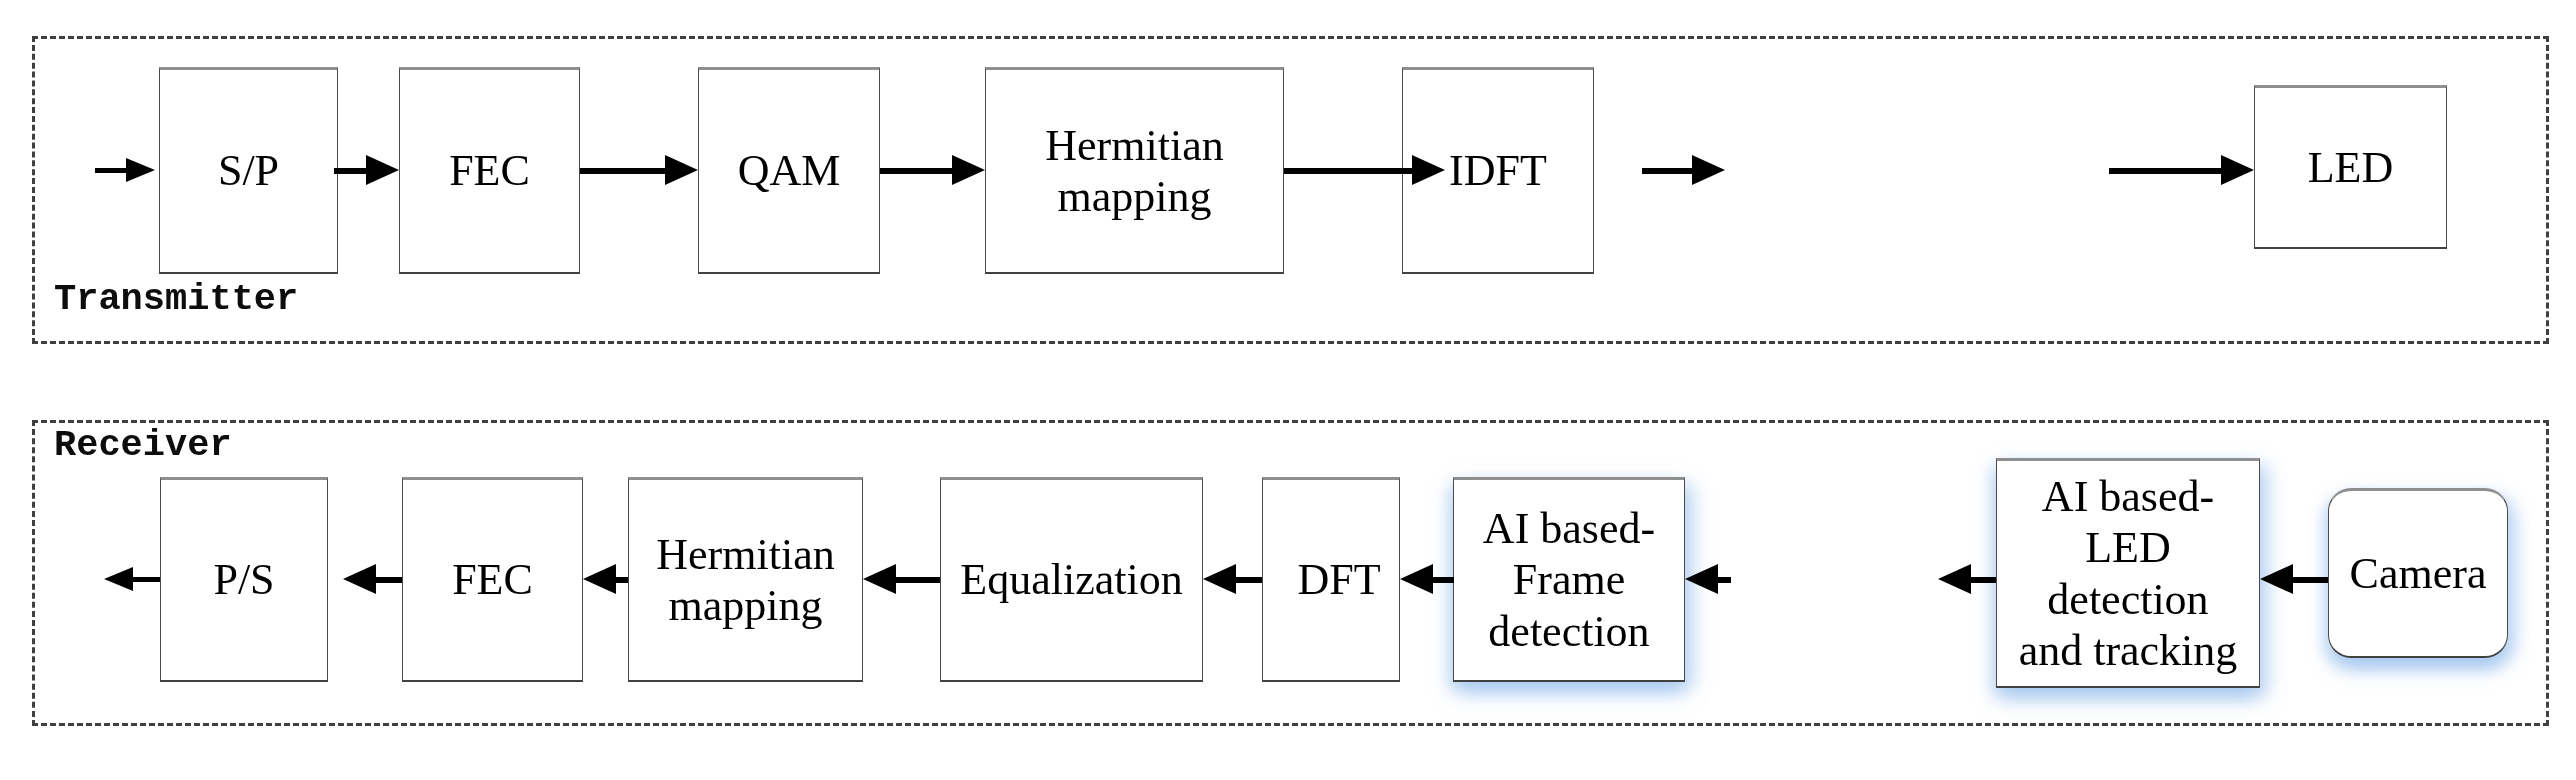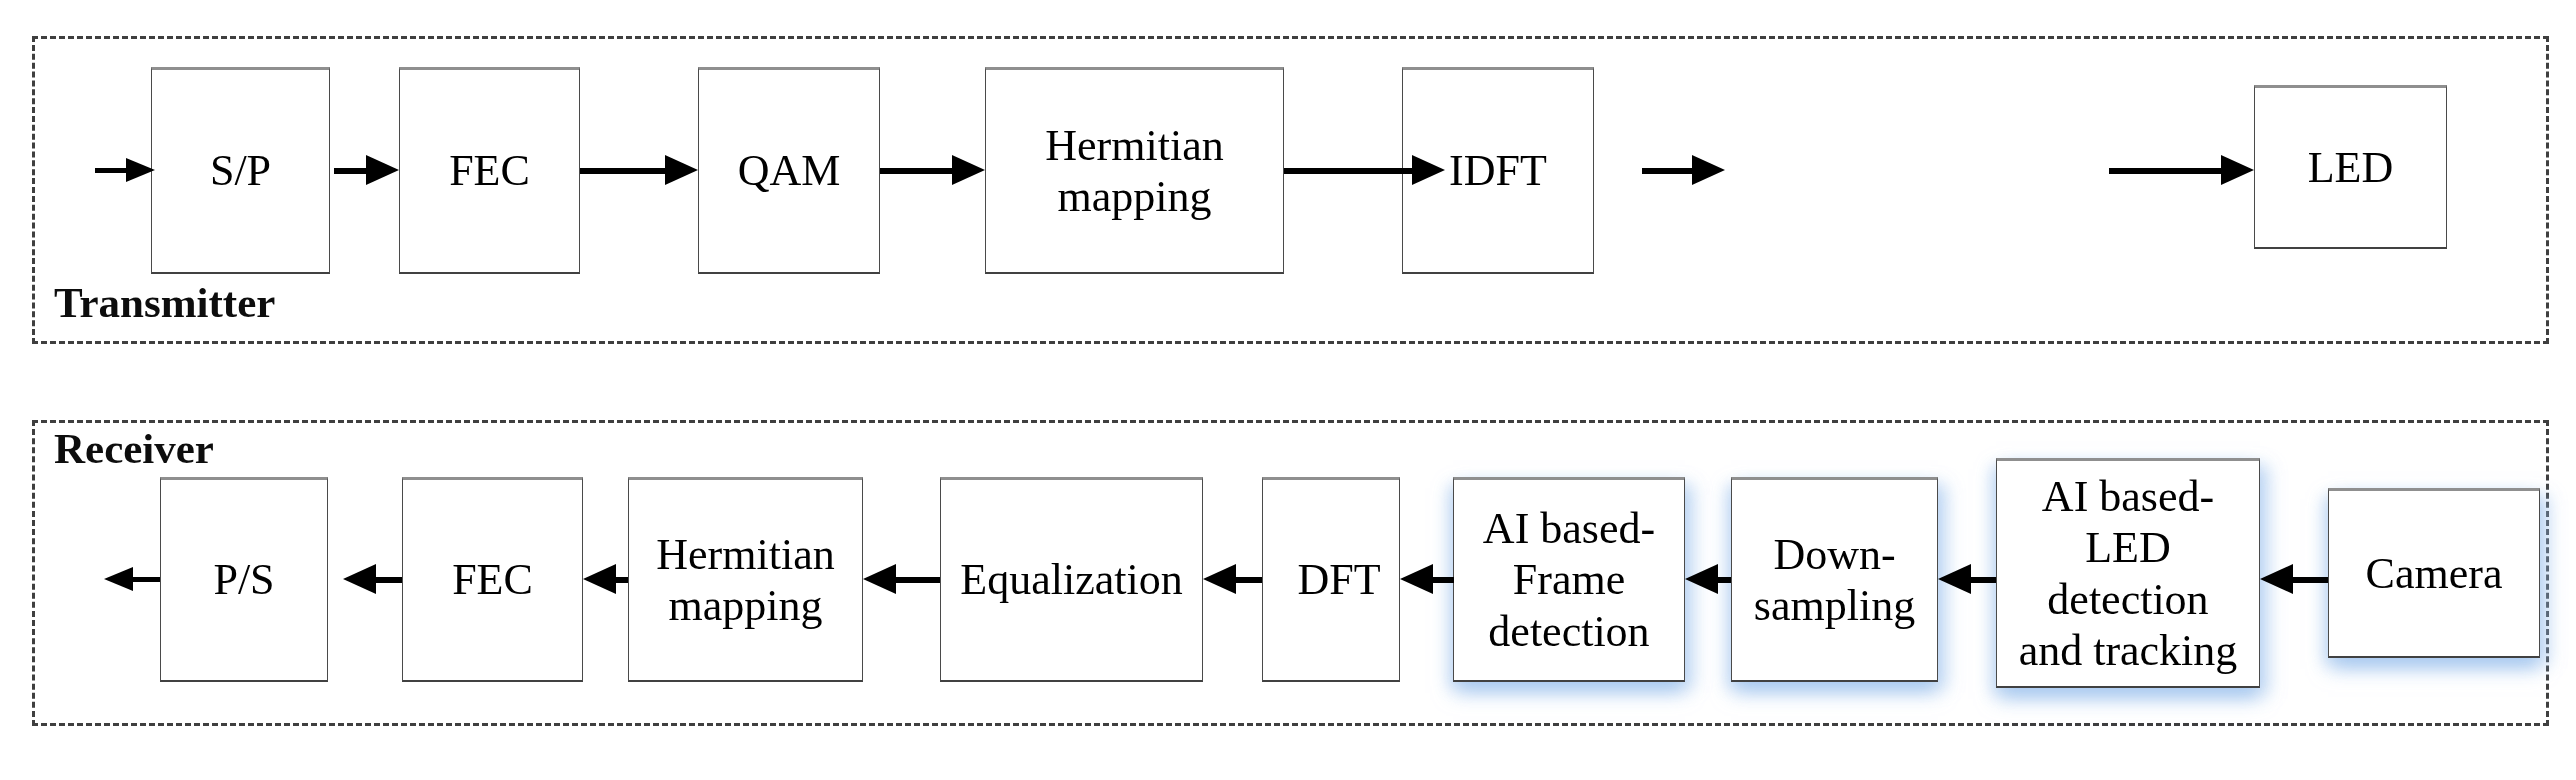--- a/index.html
+++ b/index.html
@@ -13,23 +13,23 @@
     overflow: hidden;
   }
   .stage {
     position: absolute;
     border: 3.6px dashed #3f3f3f;
     box-sizing: border-box;
     background: transparent;
   }
   .stage-title {
     position: absolute;
-    font-family: Liberation Serif, serif;
+    font-family: Liberation Mono, monospace;
     font-weight: 700;
-    font-size: 43px;
+    font-size: 37px;
     letter-spacing: 0px;
     color: #0d0d0d;
     white-space: nowrap;
   }
   .block {
     position: absolute;
     box-sizing: border-box;
     background: #ffffff;
     border: 1.4px solid #4a4a4a;
     border-top: 3.6px solid #8f8f8f;
@@ -68,21 +68,21 @@
   .arrow.small.left  .head { border-right-width: 29px; }
 </style>
 </head>
 <body>
 
 <div class="canvas">
 
   <div class="stage" style="left:32px; top:36px; width:2517px; height:308px;"></div>
   <div class="stage-title" style="left:54px; top:278px;">Transmitter</div>
 
-  <div class="block" style="left:151px; top:67px; width:179px; height:207px;">
+  <div class="block" style="left:159px; top:67px; width:179px; height:207px;">
     <span class="block-label">S/P</span>
   </div>
   <div class="block" style="left:399px; top:67px; width:181px; height:207px;">
     <span class="block-label">FEC</span>
   </div>
   <div class="block" style="left:698px; top:67px; width:182px; height:207px;">
     <span class="block-label">QAM</span>
   </div>
   <div class="block" style="left:985px; top:67px; width:299px; height:207px;">
     <span class="block-label">Hermitian
@@ -140,32 +140,28 @@
   <div class="block" style="left:940px; top:477px; width:263px; height:205px;">
     <span class="block-label">Equalization</span>
   </div>
   <div class="block" style="left:1262px; top:477px; width:138px; height:205px;padding-left:16px;">
     <span class="block-label">DFT</span>
   </div>
   <div class="block glow" style="left:1453px; top:477px; width:232px; height:205px;">
     <span class="block-label">AI based-
 Frame
 detection</span>
-  </div>
-  <div class="block glow" style="left:1731px; top:477px; width:207px; height:205px;">
-    <span class="block-label">Down-
-sampling</span>
   </div>
   <div class="block glow" style="left:1996px; top:458px; width:264px; height:230px;">
     <span class="block-label">AI based-
 LED
 detection
 and tracking</span>
   </div>
-  <div class="block glow" style="left:2328px; top:488px; width:212px; height:170px;">
+  <div class="block glow" style="left:2328px; top:488px; width:180px; height:170px;border-radius:23px;">
     <span class="block-label">Camera</span>
   </div>
 
   <div class="arrow small left" style="left:104px; top:567px; width:56px;">
       <i class="shaft"></i>
       <i class="head"></i>
     </div>
   <div class="arrow left" style="left:343px; top:564px; width:59px;">
       <i class="shaft"></i>
       <i class="head"></i>

